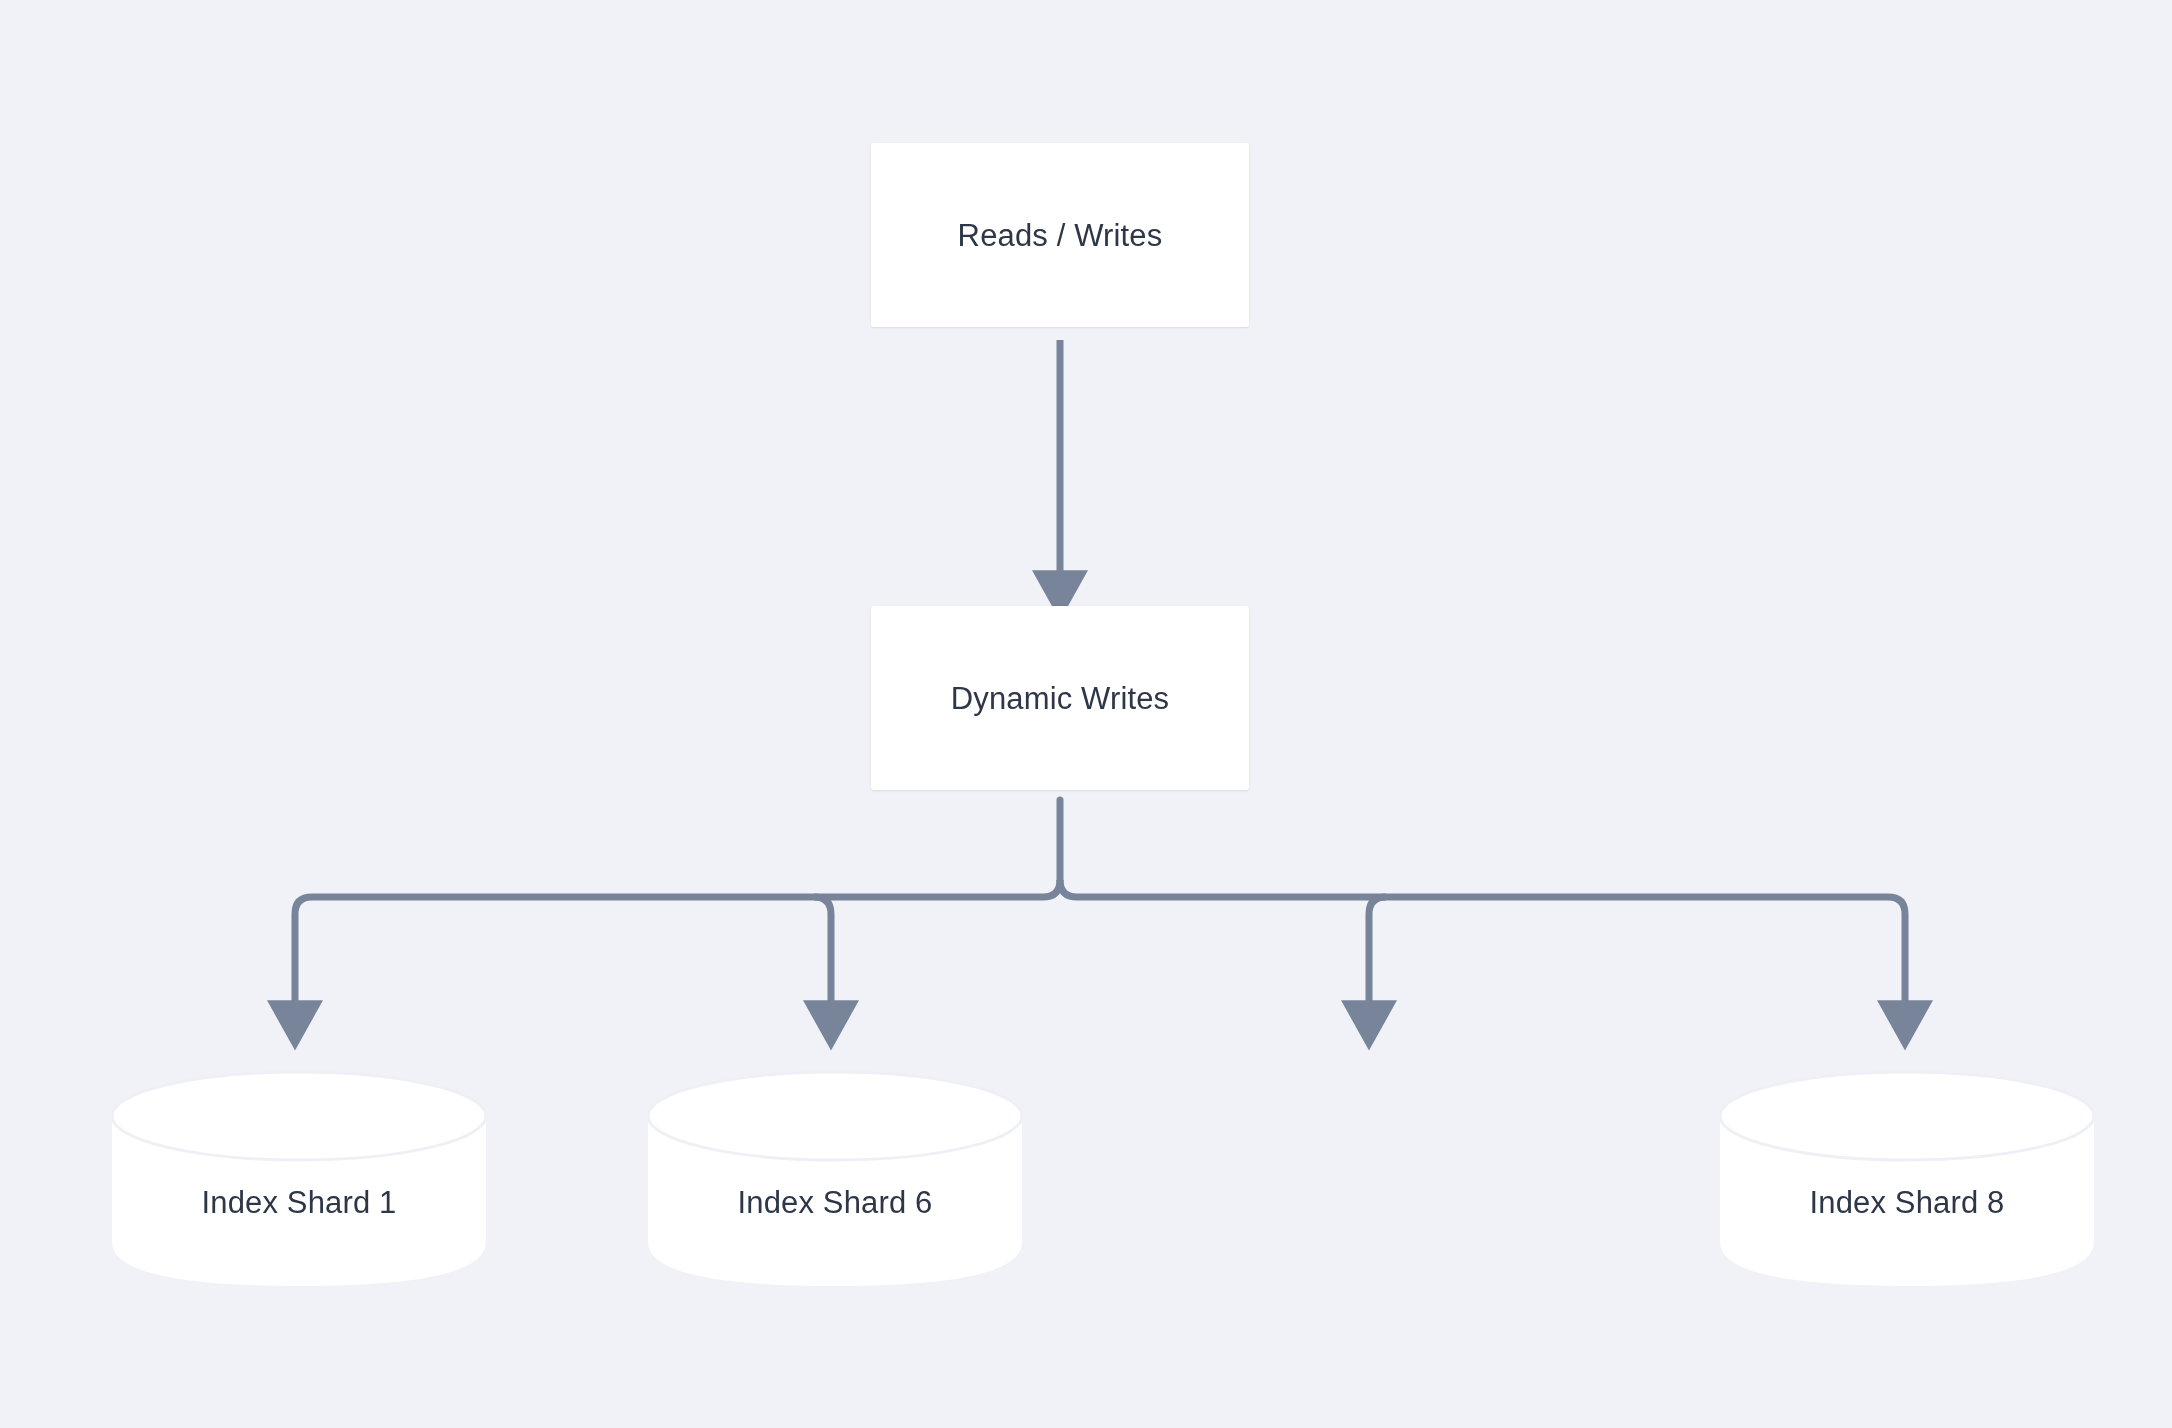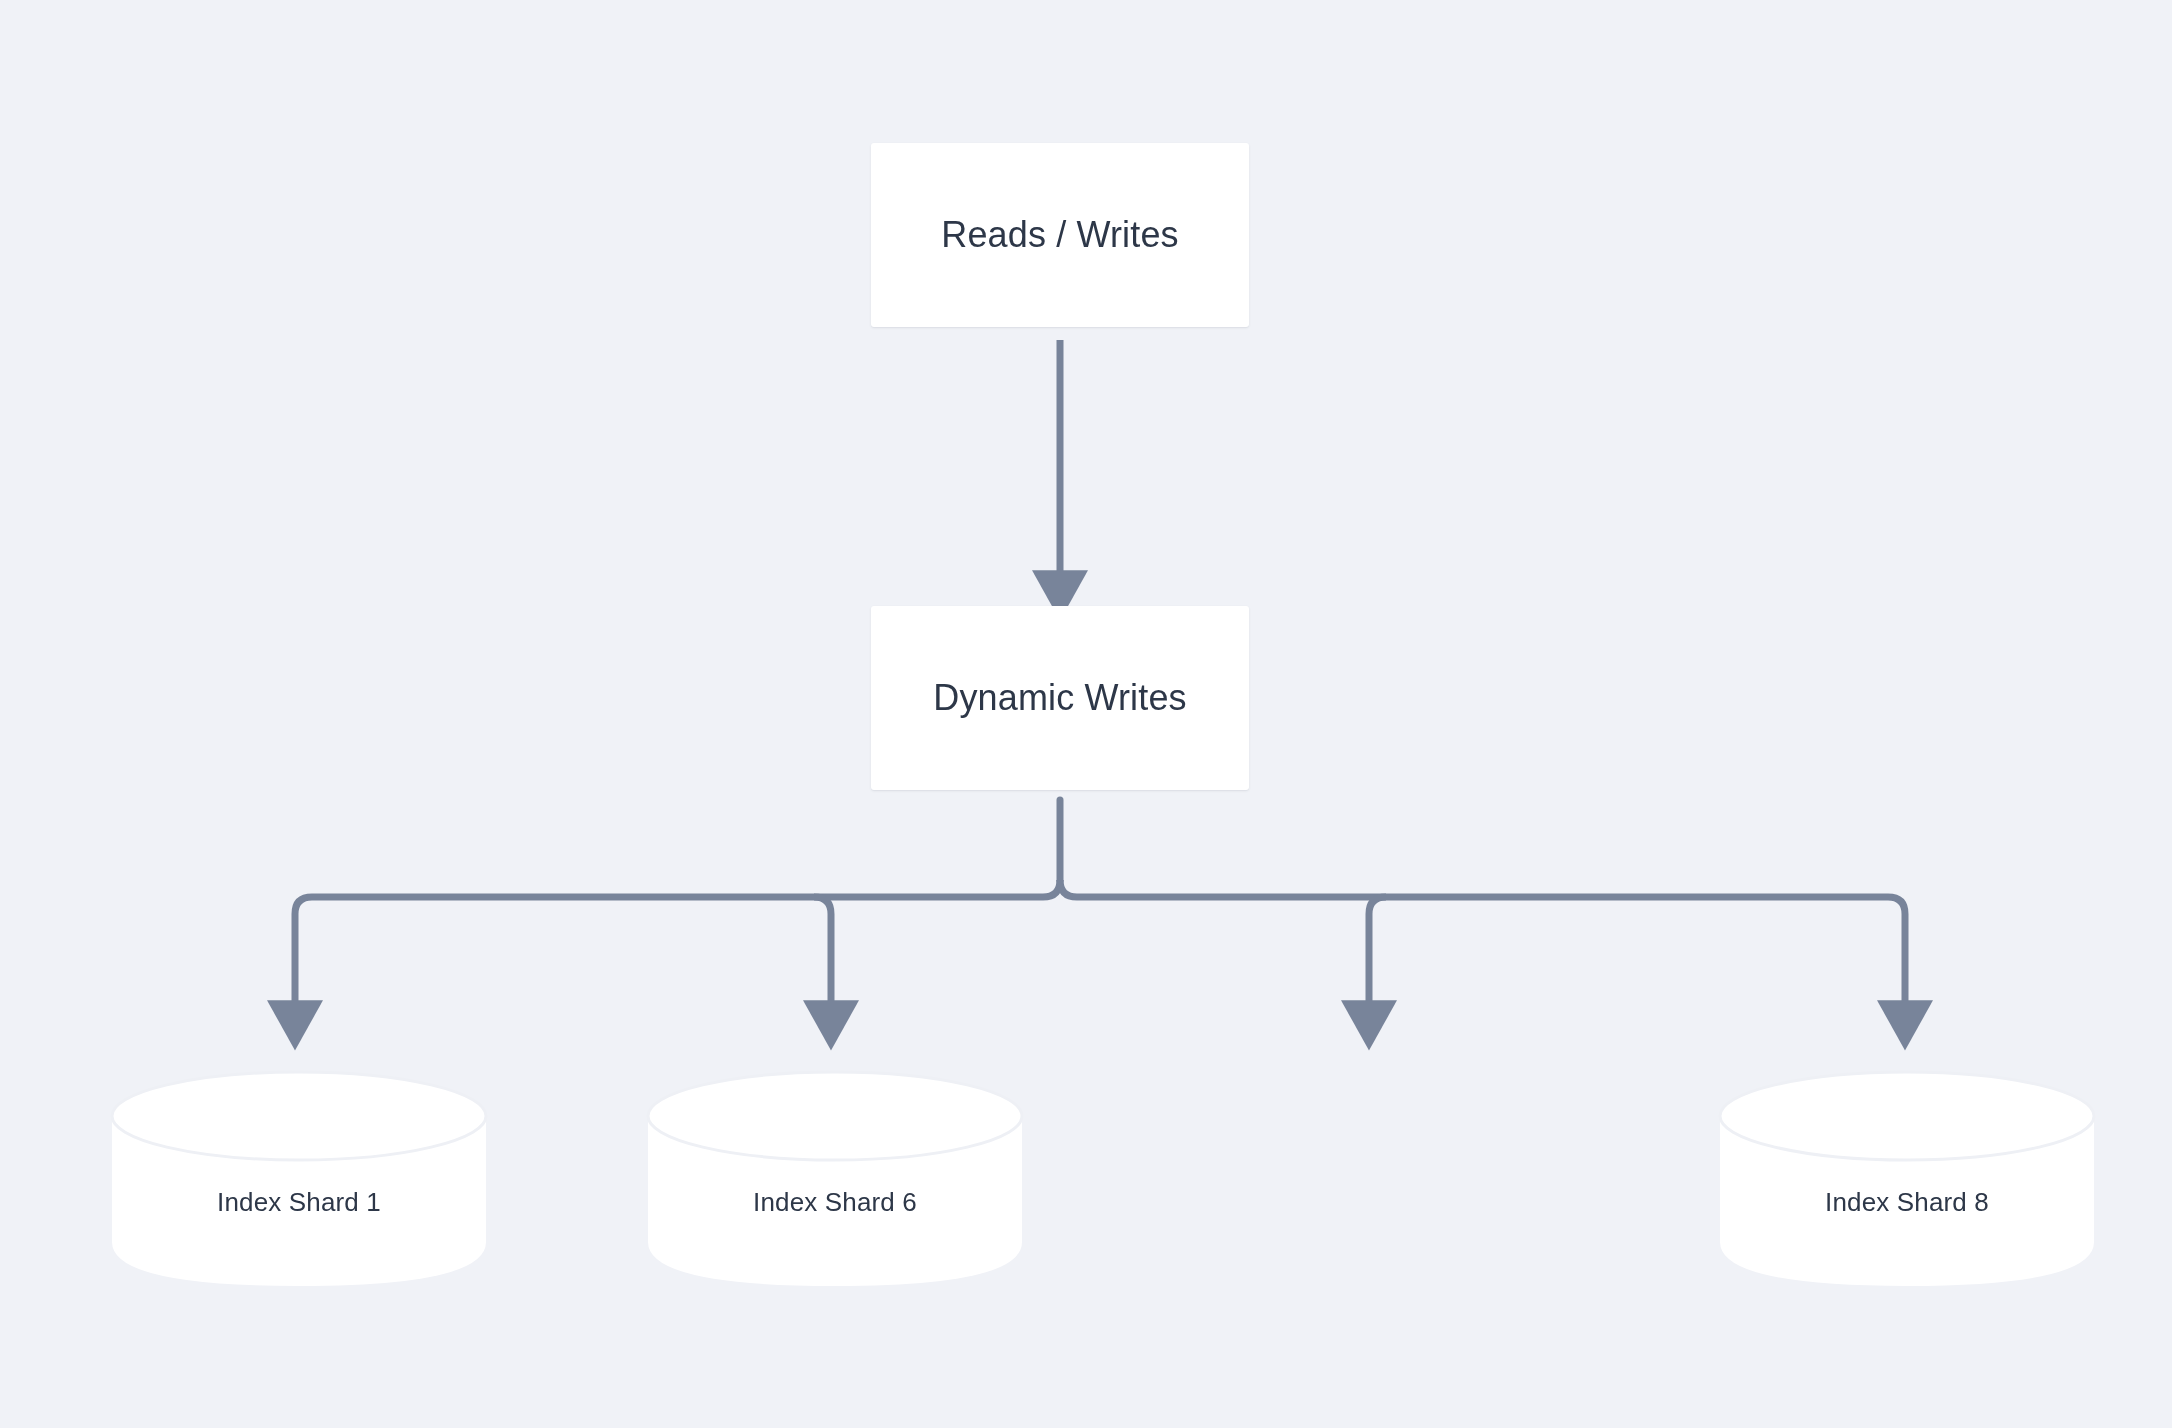--- a/index.html
+++ b/index.html
@@ -35,21 +35,21 @@
     background: #ffffff;
     border-radius: 3px;
     box-shadow: 0 1px 3px rgba(45, 55, 72, 0.07),
                 0 1px 1px rgba(45, 55, 72, 0.04);
     display: flex;
     align-items: center;
     justify-content: center;
   }
   .process-box .box-label {
     color: #2d3748;
-    font-size: 36px;
+    font-size: 31px;
     font-weight: 400;
     letter-spacing: 0.15px;
     line-height: 1;
     white-space: nowrap;
   }
   #box-reads-writes {
     left: 871px;
     top: 143px;
     width: 378px;
     height: 184px;
@@ -78,21 +78,21 @@
     left: 0;
     top: 0;
     width: 378px;
     height: 218px;
     display: flex;
     align-items: center;
     justify-content: center;
     padding-top: 46px;
     box-sizing: border-box;
     color: #2d3748;
-    font-size: 26px;
+    font-size: 31px;
     font-weight: 400;
     letter-spacing: 0.15px;
     line-height: 1;
     white-space: nowrap;
   }
   #cylinder-shard-1 { left: 110px;  top: 1070px; }
   #cylinder-shard-2 { left: 646px;  top: 1070px; }
   #cylinder-shard-3 { left: 1182px; top: 1070px; }
   #cylinder-shard-4 { left: 1718px; top: 1070px; }
 </style>

